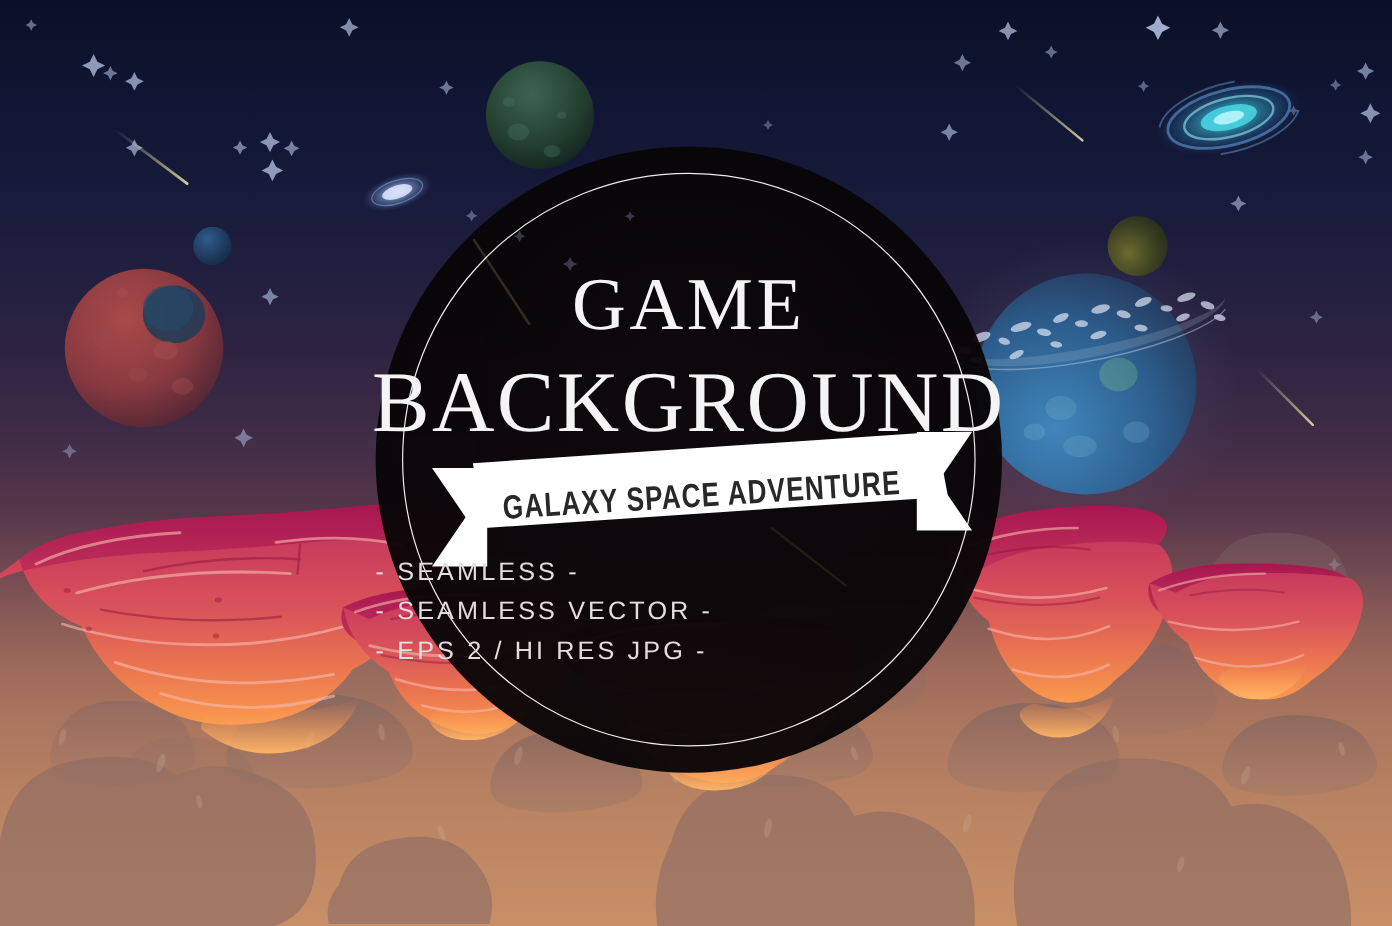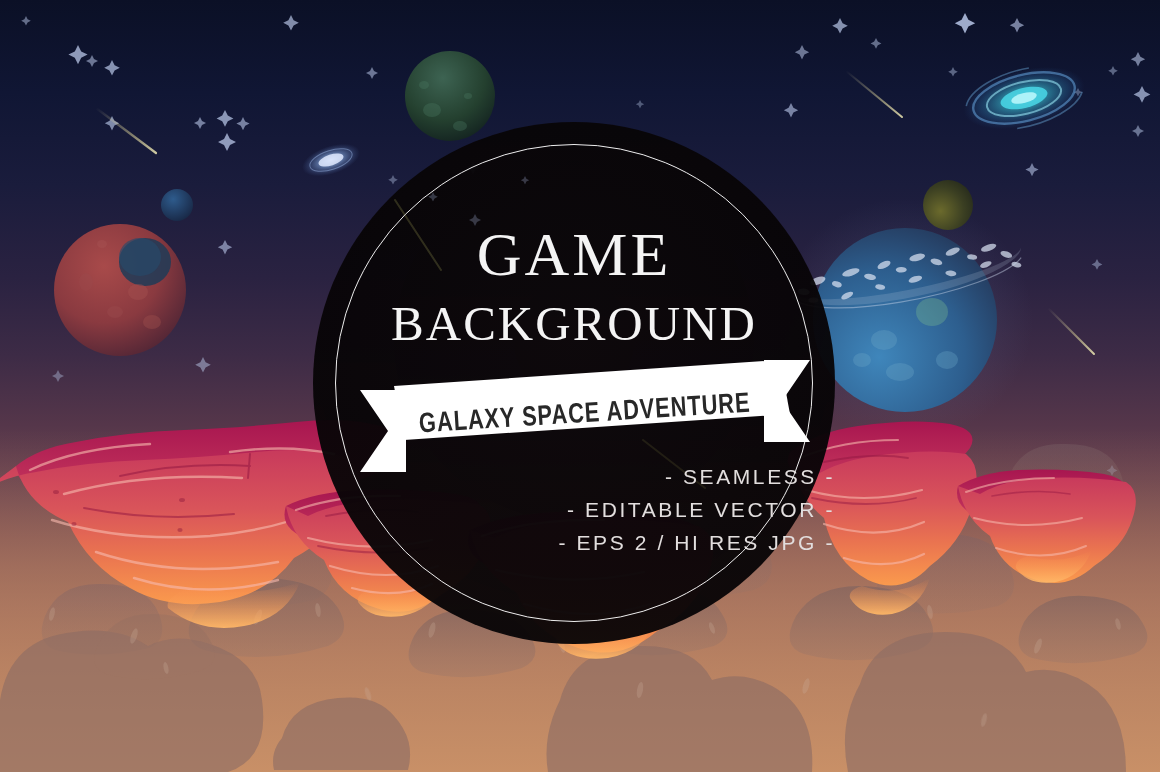--- a/index.html
+++ b/index.html
@@ -31,40 +31,40 @@
   
   #title-block{
     position:absolute;left:313px;top:122px;width:522px;height:522px;
     display:flex;flex-direction:column;align-items:center;
   }
   .title-line{
     color:#f4f4f4;font-weight:300;letter-spacing:2px;line-height:1;
     text-align:center;white-space:nowrap;font-family:Liberation Serif, serif;
   }
   #title1{font-size:62px;margin-top:101px;letter-spacing:3px;}
-  #title2{font-size:49px;margin-top:14px;letter-spacing:2px;}
+  #title2{font-size:72px;margin-top:14px;letter-spacing:2px;}
 
   
   #ribbon{position:absolute;left:360px;top:352px;width:450px;height:126px;}
   #ribbon-text{
     position:absolute;left:0;top:0;width:450px;height:126px;
     display:flex;align-items:center;justify-content:center;
     transform:rotate(-3.6deg);
   }
   #ribbon-text span{
     color:#282828;font-size:28px;font-weight:bold;letter-spacing:1.2px;
     transform:scaleX(0.78);transform-origin:center;white-space:nowrap;
     font-family:"Liberation Sans",sans-serif;
     margin-top:-4px;
   }
 
   
   #sublines{
     position:absolute;left:313px;top:465px;width:522px;
-    display:flex;flex-direction:column;align-items:flex-end;gap:9px;
+    display:flex;flex-direction:column;align-items:flex-start;gap:9px;
   }
   .subline{
     color:#e2dede;font-size:21px;font-weight:300;letter-spacing:2.6px;
     white-space:nowrap;font-family:"Liberation Sans",sans-serif;
   }
 </style>
 </head>
 <body>
 
 <div id="stage">
@@ -440,17 +440,17 @@
 
       <path d="M34,34 L420,8 L430,62 L44,88 Z" fill="#ffffff"></path>
     </svg>
     <div id="ribbon-text">
       <span>GALAXY SPACE ADVENTURE</span>
     </div>
   </div>
 
   <div id="sublines">
     <div class="subline">- SEAMLESS -</div>
-    <div class="subline">- EDITABLE VECTOR -</div>
+    <div class="subline">- SEAMLESS VECTOR -</div>
     <div class="subline">- EPS 2 / HI RES JPG -</div>
   </div>
 
 </div>
 
 </body></html>

